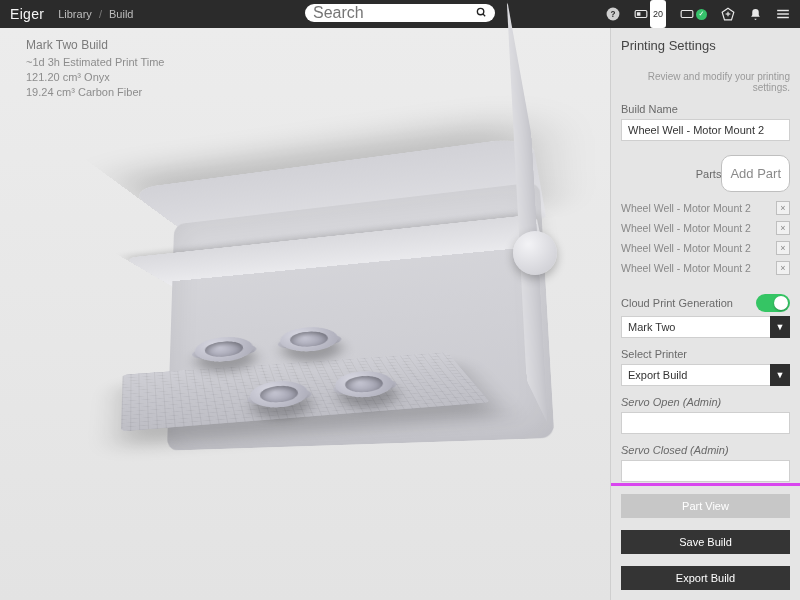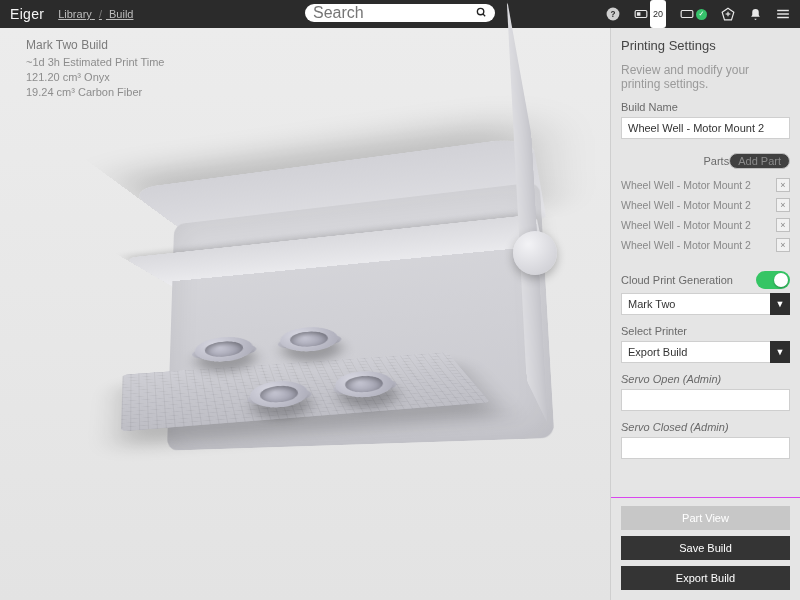--- a/index.html
+++ b/index.html
@@ -4,21 +4,21 @@
 <style>
   * { box-sizing: border-box; margin: 0; padding: 0; font-family: -apple-system, "Helvetica Neue", Arial, sans-serif; }
   html, body { width: 800px; height: 600px; overflow: hidden; background: #e9e9e9; }
   
   .topbar {
     height: 28px; background: #2b2b2b; color: #cfcfcf;
     display: flex; align-items: center; padding: 0 10px; font-size: 11px;
     position: relative;
   }
   .brand { color: #f5f5f5; font-size: 14px; font-weight: 400; margin-right: 14px; letter-spacing: .3px; }
-  .crumb { color: #bdbdbd; text-decoration: underline; }
+  .crumb { color: #bdbdbd; }
   .crumb .sep { color: #7a7a7a; margin: 0 4px; }
   .searchwrap {
     position: absolute; left: 50%; transform: translateX(-50%);
     top: 4px; width: 190px; height: 18px;
     background: #fff; border-radius: 9px; display: flex; align-items: center;
     padding: 0 8px;
   }
   .searchwrap input {
     border: none; outline: none; width: 100%; font-size: 16px; color: #555;
     background: transparent;
@@ -86,31 +86,31 @@
   .part .base{
     position:absolute; left:-6%; top:30%; width:112%; height:60%;
     border-radius:50%; background: radial-gradient(circle at 40% 30%, #cfcfd9, #b3b3bf);
     z-index:-1;
   }
   
   .panel-scroll { flex: 1; overflow-y: auto; padding: 10px 10px 4px 10px; }
   .panel-scroll::-webkit-scrollbar{width:6px}
   .panel-scroll::-webkit-scrollbar-thumb{background:#bdbdbd;border-radius:3px}
   .ph1 { color: #444; font-size: 13px; font-weight: 500; }
-  .phsub { color: #9a9a9a; font-size: 12px; margin: 10px 0 10px; }
+  .phsub { color: #9a9a9a; font-size: 10px; margin: 18px 0 10px; text-align: right; }
   .flabel { color: #6a6a6a; font-size: 11px; margin: 10px 0 4px; }
   .flabel.i { font-style: italic; }
   .tinput {
     width: 100%; height: 22px; background: #fff; border: 1px solid #cfcfcf;
     font-size: 11px; padding: 0 6px; color: #333; outline: none;
   }
   .row-h { display: flex; align-items: center; justify-content: flex-end; margin-top: 14px; }
   .addbtn {
-    border: 1px solid #bfbfbf; background: #404040; color: #8a8a8a;
-    font-size: 11px; padding: 1px 8px; border-radius: 10px; cursor: pointer;
+    border: 1px solid #bfbfbf; background: #ffffff; color: #8a8a8a;
+    font-size: 13px; padding: 10px 8px; border-radius: 10px; cursor: pointer;
   }
   .plist { margin-top: 6px; }
   .pitem {
     display: flex; align-items: center; justify-content: space-between;
     font-size: 10.5px; color: #888; padding: 3px 0;
   }
   .xbox {
     width: 14px; height: 14px; border: 1px solid #bfbfbf; background: #f1f1f1;
     color: #888; font-size: 9px; line-height: 12px; text-align: center; cursor: pointer;
   }
@@ -127,21 +127,21 @@
   .sel {
     width:100%; height:22px; background:#fff; border:1px solid #cfcfcf;
     font-size:11px; padding:0 6px; color:#333; appearance:none; -webkit-appearance:none;
   }
   .selbtn{
     position:absolute; right:0; top:0; width:20px; height:22px;
     background:#2e2e2e; color:#fff; font-size:9px; display:flex; align-items:center; justify-content:center;
     pointer-events:none;
   }
   
-  .pfoot { padding: 8px 10px 10px; display:flex; flex-direction:column; gap:6px; border-top:1px solid #d946ef;justify-content:space-between;}
+  .pfoot { padding: 8px 10px 10px; display:flex; flex-direction:column; gap:12px; border-top:3px solid #d946ef;justify-content:space-between;}
   .btn {
     width:100%; height:24px; border:none; font-size:11px; color:#fff; cursor:pointer;
   }
   .btn.ghost { background:#c7c7c7; color:#fff; }
   .btn.dark  { background:#343434; }
 </style>
 </head>
 <body>
 
 <div class="topbar">

